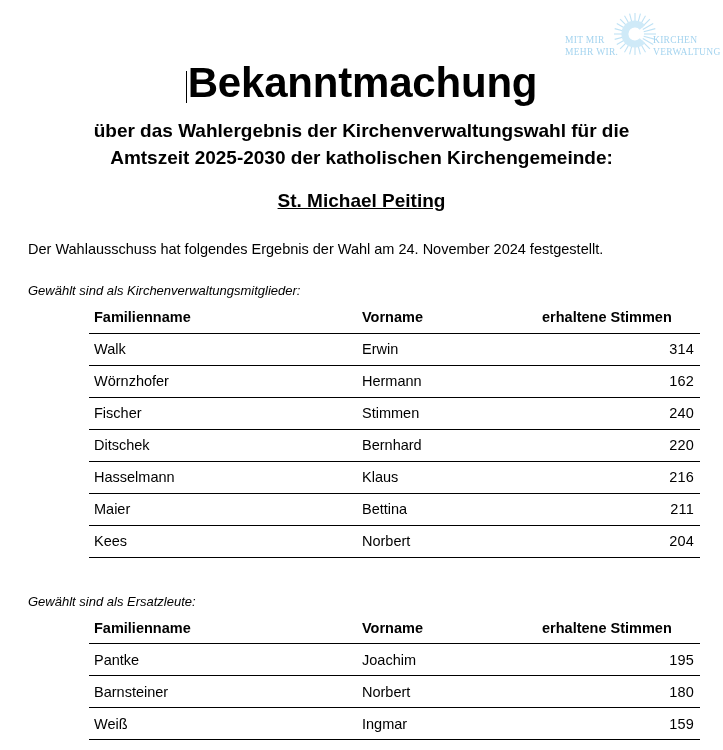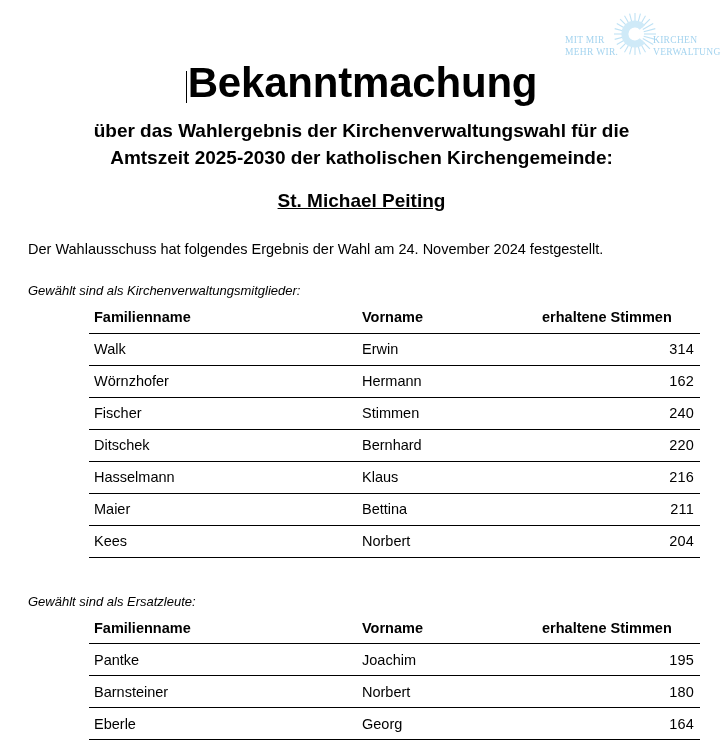--- a/index.html
+++ b/index.html
@@ -249,25 +249,20 @@
         <td class="col-last">Pantke</td>
         <td class="col-first">Joachim</td>
         <td class="col-votes">195</td>
       </tr>
       <tr>
         <td class="col-last">Barnsteiner</td>
         <td class="col-first">Norbert</td>
         <td class="col-votes">180</td>
       </tr>
       <tr>
-        <td class="col-last">Eberle</td>
-        <td class="col-first">Georg</td>
-        <td class="col-votes">164</td>
-      </tr>
-      <tr>
         <td class="col-last">Weiß</td>
         <td class="col-first">Ingmar</td>
         <td class="col-votes">159</td>
       </tr>
     </tbody>
   </table>
 
 </div>
 
 </body></html>

